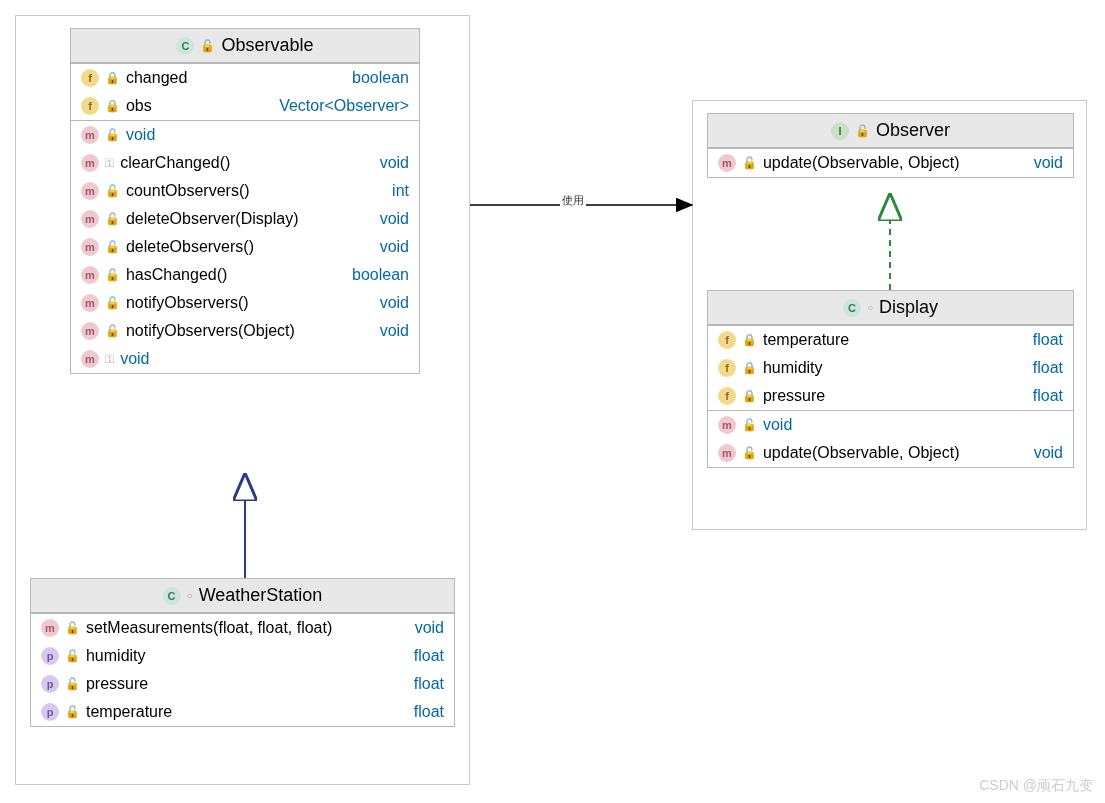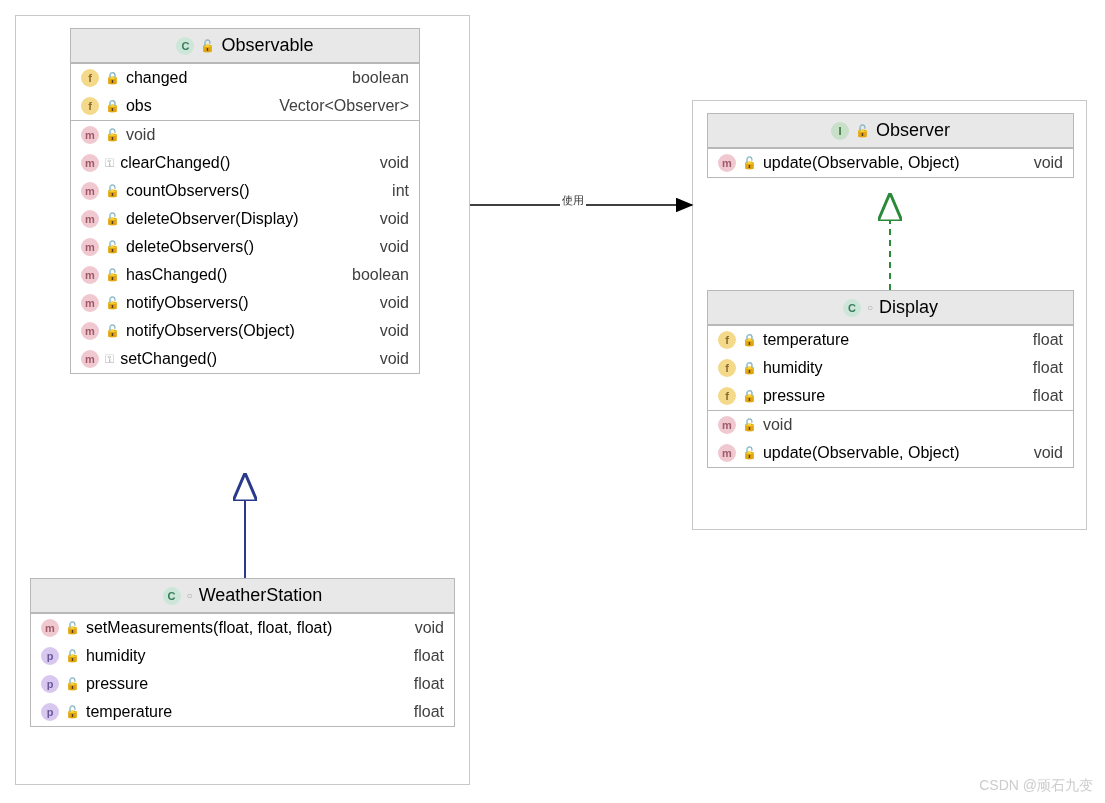--- a/index.html
+++ b/index.html
@@ -36,21 +36,21 @@
   }
   .class-section:first-of-type { border-top: none; }
   .row {
     display: flex;
     align-items: center;
     padding: 5px 10px;
     font-size: 16px;
     gap: 6px;
   }
   .row .name { flex: 1; }
-  .row .type { color: #404040; }
+  .row .type { color: #0369a1; }
   .badge {
     display: inline-flex;
     align-items: center;
     justify-content: center;
     width: 18px;
     height: 18px;
     border-radius: 50%;
     font-size: 11px;
     font-weight: bold;
     color: #555;
@@ -154,21 +154,20 @@
       </div>
     <div class="row">
         <span class="badge badge-m">m</span>
         <span class="unlock">🔓</span>
         <span class="name">notifyObservers(Object)</span>
         <span class="type">void</span>
       </div>
     <div class="row">
         <span class="badge badge-m">m</span>
         <span class="key">⚿</span>
-        <span class="name">setChanged()</span>
         <span class="type">void</span>
       </div>
   </div>
 </div>
 
 <div class="class-box" style="left:30px; top:578px; width:425px;">
   <div class="class-title">
     <span class="badge badge-c">C</span>
     <span class="circ">○</span>
     <span>WeatherStation</span>

